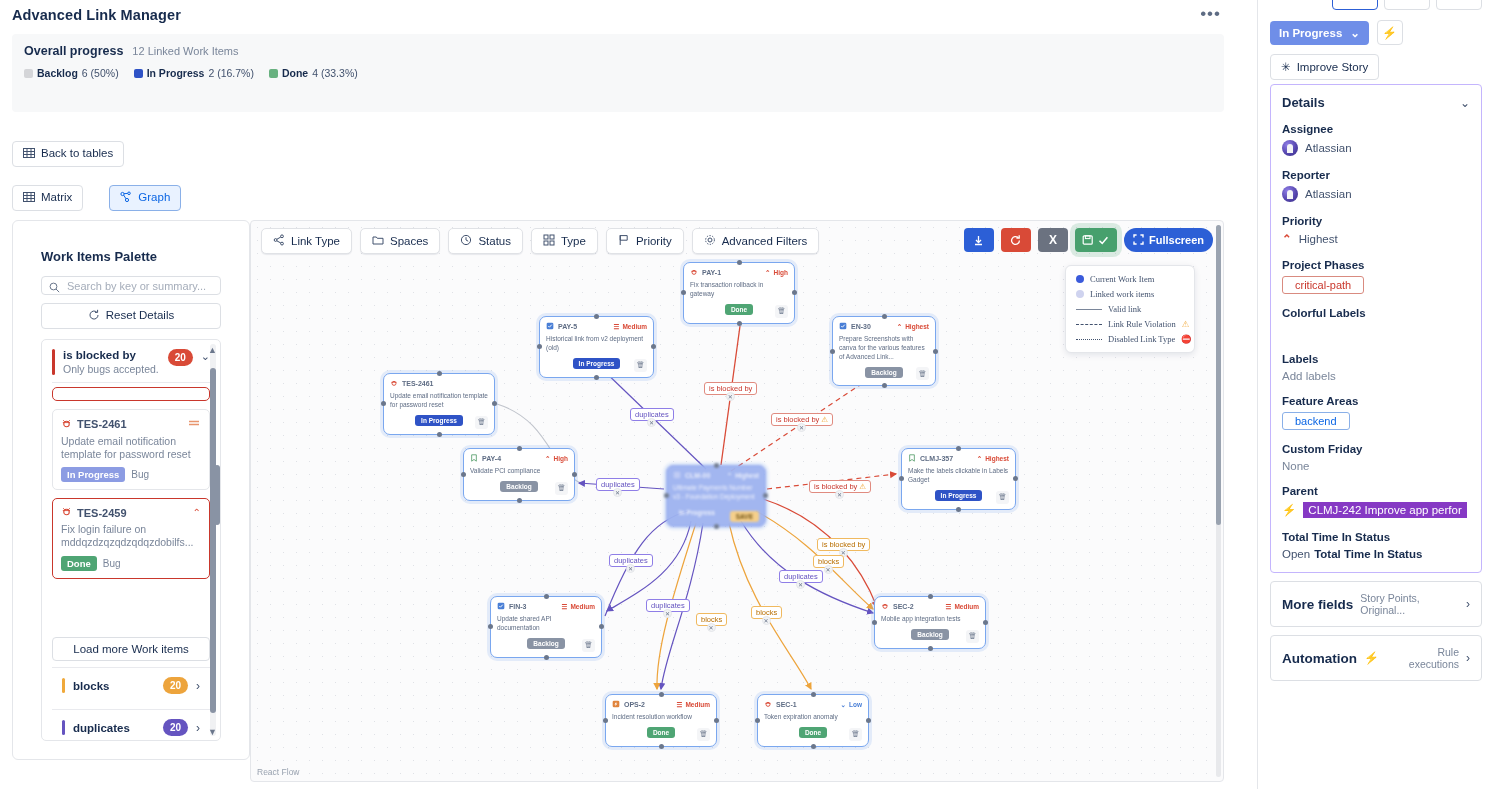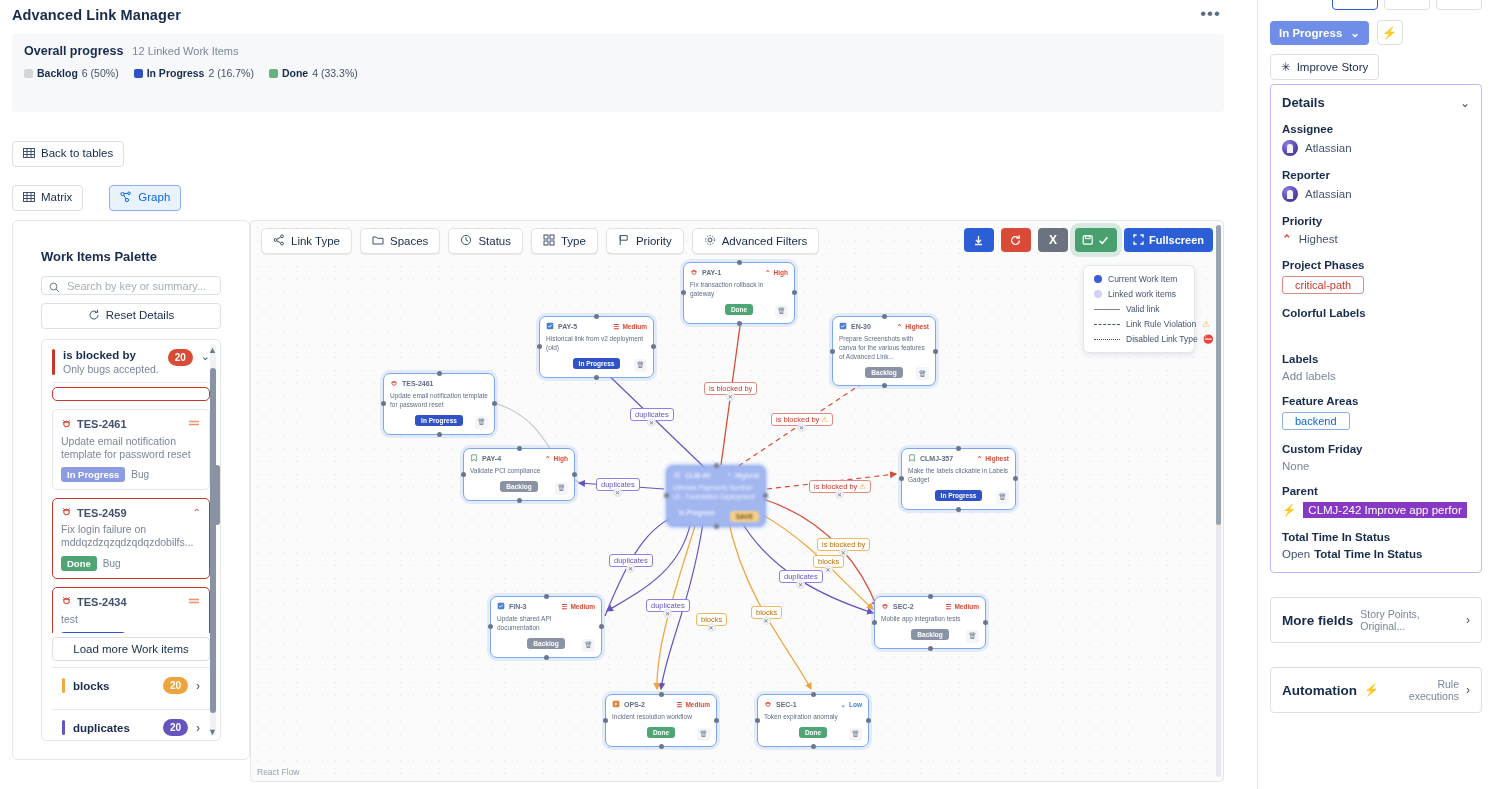--- a/index.html
+++ b/index.html
@@ -158,30 +158,31 @@
   .gright { position: absolute; right: 10px; top: 7px; display: flex; gap: 7px; z-index: 6; align-items:center;}
   .sq {
     width: 30px; height: 24px; border-radius: 4px; display:flex; align-items:center;
     justify-content:center; color:#fff; font-size:12px; cursor:pointer;
   }
   .sq.blue { background: #2c5fd6; }
   .sq.red  { background: #d94a37; }
   .sq.gray { background: #6b7280; font-weight:bold; }
   .sq.green{ background: #47a06d; width:42px; gap:4px; box-shadow:0 0 0 5px rgba(71,160,109,.18); }
   .fs-btn {
-    background:#2c5fd6; color:#fff; border-radius:4px; height:24px;
+    background:#2c5fd6; color:#fff; border-radius:12px; height:24px;
     display:flex; align-items:center; gap:5px; padding:0 9px;
     font-size:11px; font-weight:bold; cursor:pointer;
   }
 
   .glegend {
     position:absolute; right: 28px; top: 44px; z-index: 5;
     background:#fff; border:1px solid #e4e6ea; border-radius:6px;
     padding: 8px 10px; box-shadow: 0 2px 6px rgba(9,30,66,.10);
-    width: 112px;
+    width: 130px;
+    font-family: Liberation Serif, serif;
   }
   .glg-row { display:flex; align-items:center; gap:6px; font-size:8.5px; color:#42526e; margin-bottom:5px; white-space:nowrap;}
   .glg-row:last-child { margin-bottom:0; }
   .dotc { width:8px; height:8px; border-radius:50%; flex:none; }
   .lineSample { width: 26px; height:0; border-top:1.5px solid #7a869a; flex:none; }
   .lineSample.dash { border-top:1.5px dashed #42526e; }
   .lineSample.dot  { border-top:1.5px dotted #42526e; }
 
   
   .node {
@@ -273,21 +274,21 @@
   }
   .tagpill { display:inline-block; font-size:11px; padding:2px 12px; border-radius:3px; }
   .tagpill.red { border:1px solid #d98b80; color:#c9372c; background:#fff; }
   .tagpill.blue { border:1px solid #8ab0e8; color:#0c66e4; background:#fff; }
   .parent-pill {
     background:#8639c4; color:#fff; font-size:11.5px; padding:2px 5px;
     white-space:nowrap; overflow:hidden; max-width:176px; display:inline-block;
   }
   .muted { color:#7a869a; }
   .r-card {
-    margin-top:24px; border:1px solid #dcdfe4; border-radius:4px;
+    margin-top:8px; border:1px solid #dcdfe4; border-radius:4px;
     padding:10px 11px; display:flex; align-items:center; gap:7px; cursor:pointer;
   }
   .r-card .big { font-size:13.5px; font-weight:bold; color:#172b4d; }
   .r-card .sm { font-size:10.5px; color:#7a869a; flex:1; }
   .r-card .ar { color:#42526e; font-size:12px; }
   svg.edges { position:absolute; inset:0; width:974px; height:562px; z-index:2; pointer-events:none;}
 </style>
 </head>
 <body>
 
@@ -443,46 +444,20 @@
               </div>
               <span style="color:#d94a37;font-size:10px;">⌃</span>
             </div>
             <div class="wc-sum">Fix login failure on mddqzdzqzqdzqdqzdobilfs...</div>
             <div class="wc-bot">
               <span class="pill done">Done</span>
               <span class="wc-type">Bug</span>
             </div>
           </div>
 
-          <div class="wcard hl">
-            <div class="wc-top">
-              <div class="wc-key">
-                <span>
-                  <svg width="11" height="11" viewBox="0 0 12 12">
-                      <circle cx="6" cy="6.5" r="3" fill="none" stroke="#d94a37" stroke-width="1.2"></circle>
-                      <line x1="2" y1="5" x2="9.8" y2="5" stroke="#d94a37"></line>
-                      <line x1="2.4" y1="2.4" x2="4" y2="4" stroke="#d94a37"></line>
-                      <line x1="9.6" y1="2.4" x2="8" y2="4" stroke="#d94a37"></line>
-                    </svg>
-                </span>
-                <span>TES-2434</span>
-              </div>
-              <span>
-                <svg width="13" height="10" viewBox="0 0 13 10">
-                    <line x1="1" y1="3.5" x2="11" y2="3.5" stroke="#e8956d" stroke-width="1.6"></line>
-                    <line x1="1" y1="6.5" x2="11" y2="6.5" stroke="#e8956d" stroke-width="1.6"></line>
-                  </svg>
-              </span>
-            </div>
-            <div class="wc-sum">test</div>
-            <div class="wc-bot">
-              <span class="pill inprog">In Progress</span>
-
-            </div>
-          </div>
 
           <div class="mini-arrow" style="top:44px;">▲</div>
           <div class="mini-arrow" style="top:238px;">▼</div>
           <div class="vscroll-thumb" style="top:82px;height:60px;right:0px;"></div>
         </div>
 
         <div class="btn load-more">
           <span>Load more Work items</span>
         </div>
 

